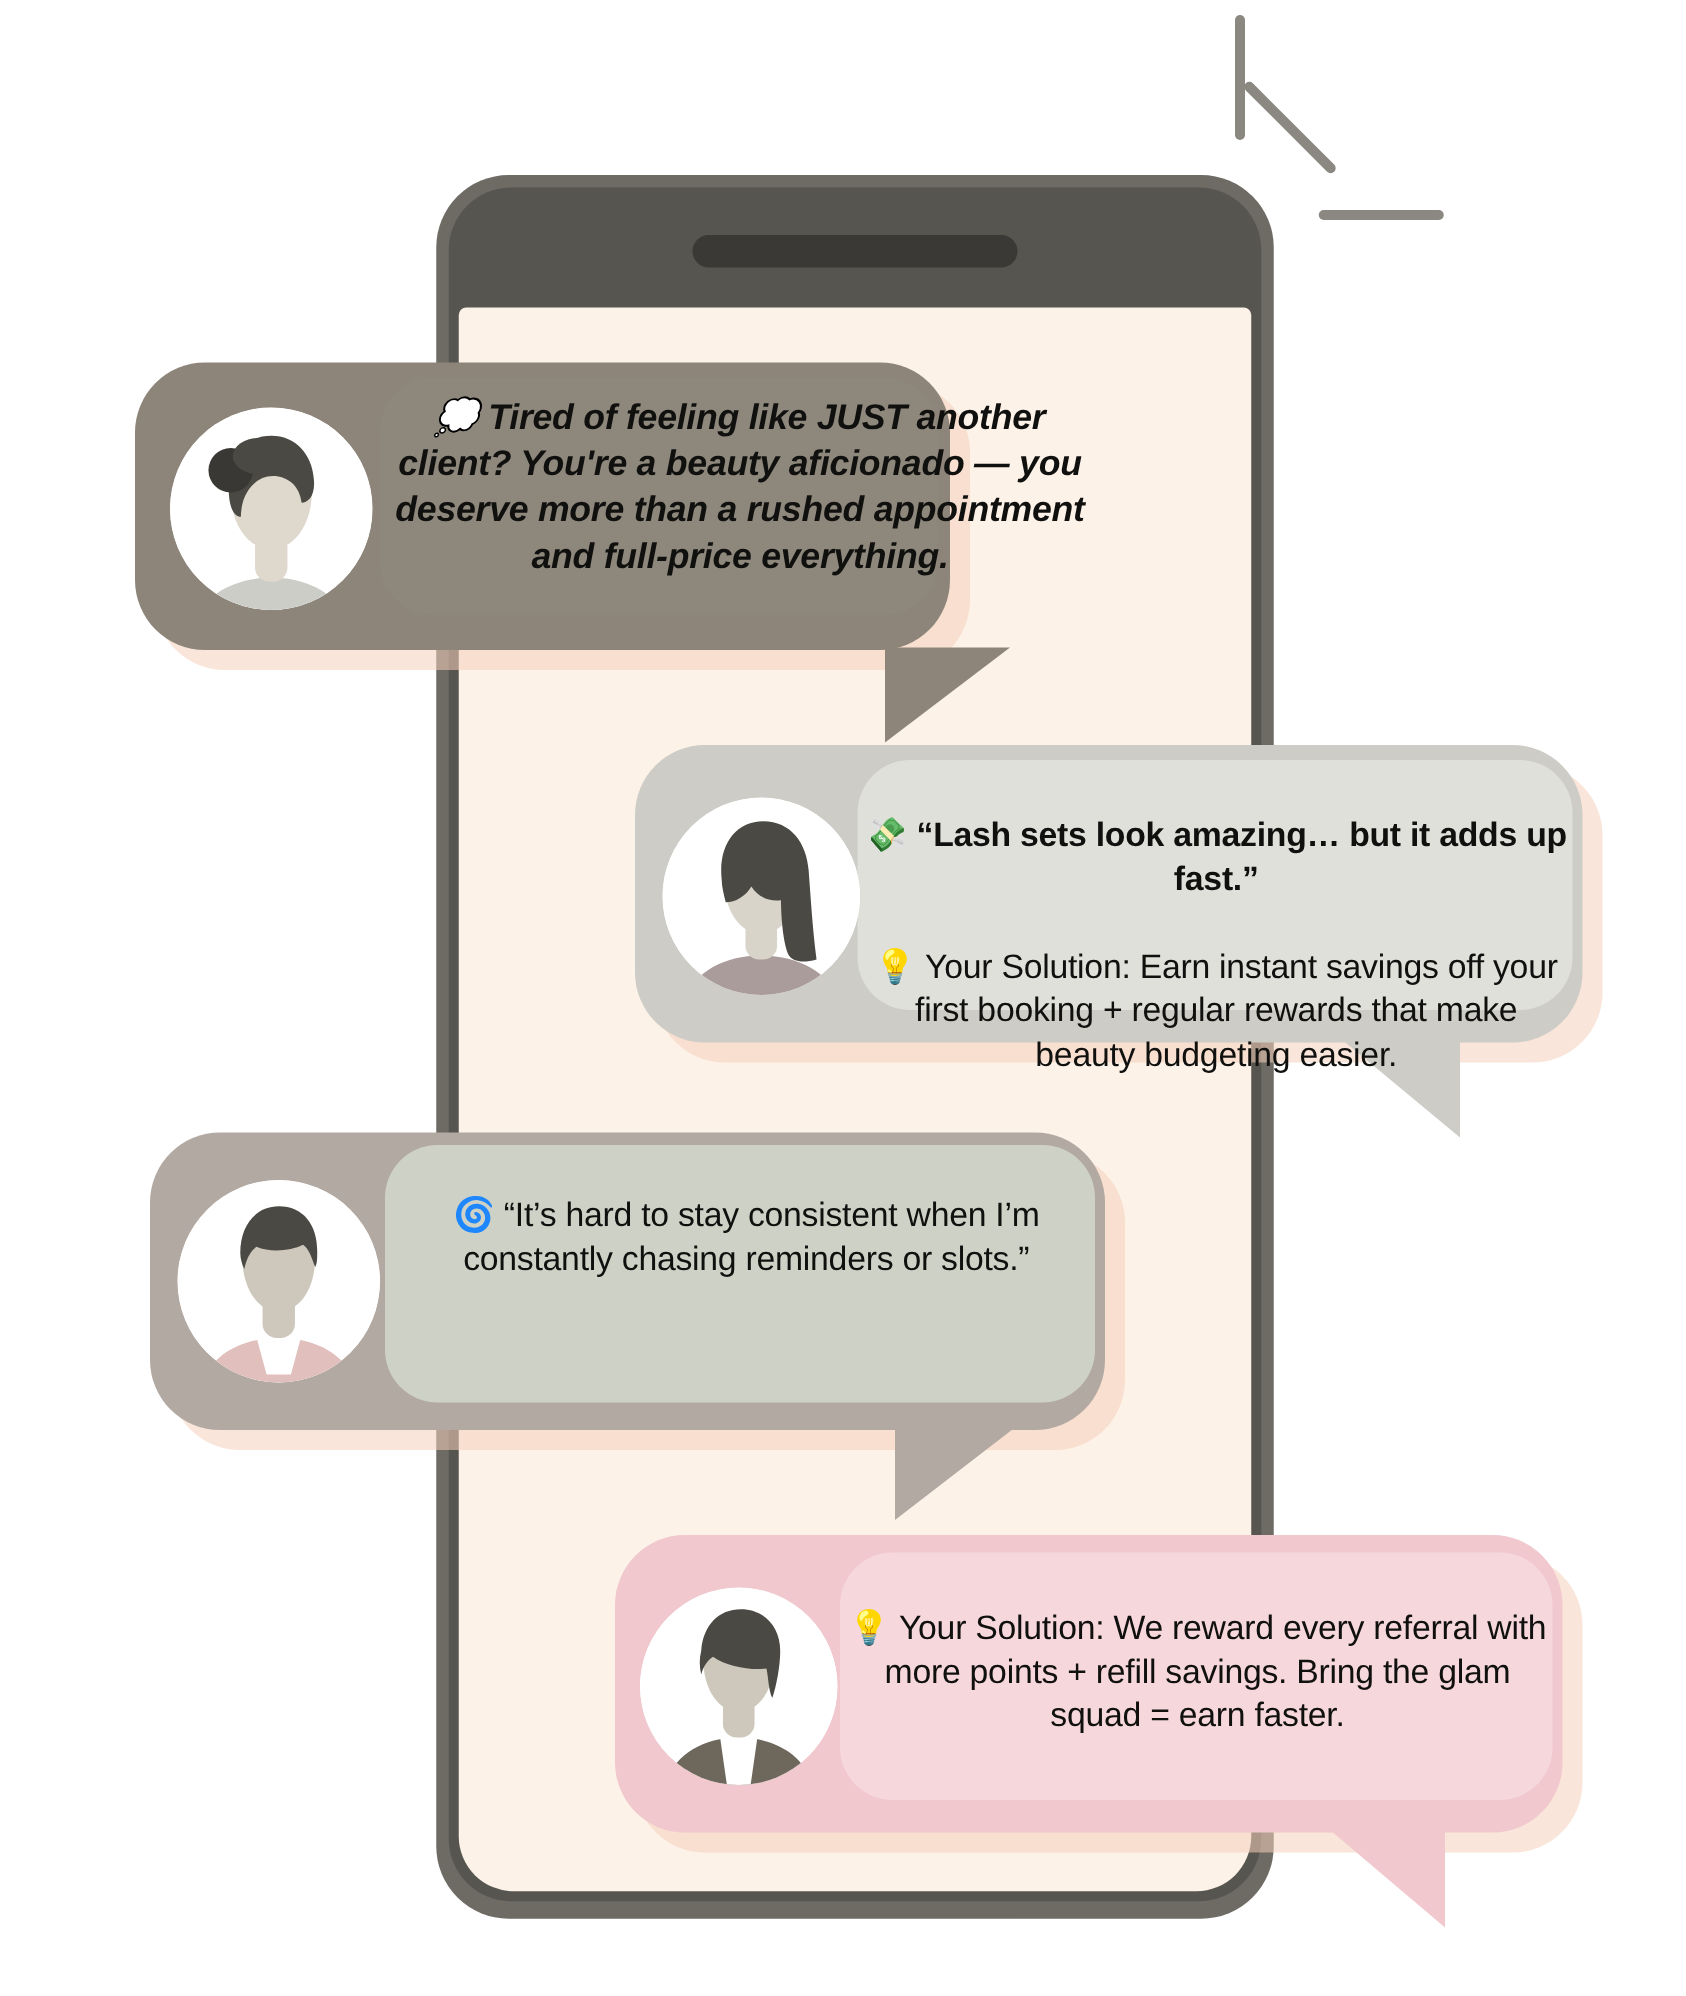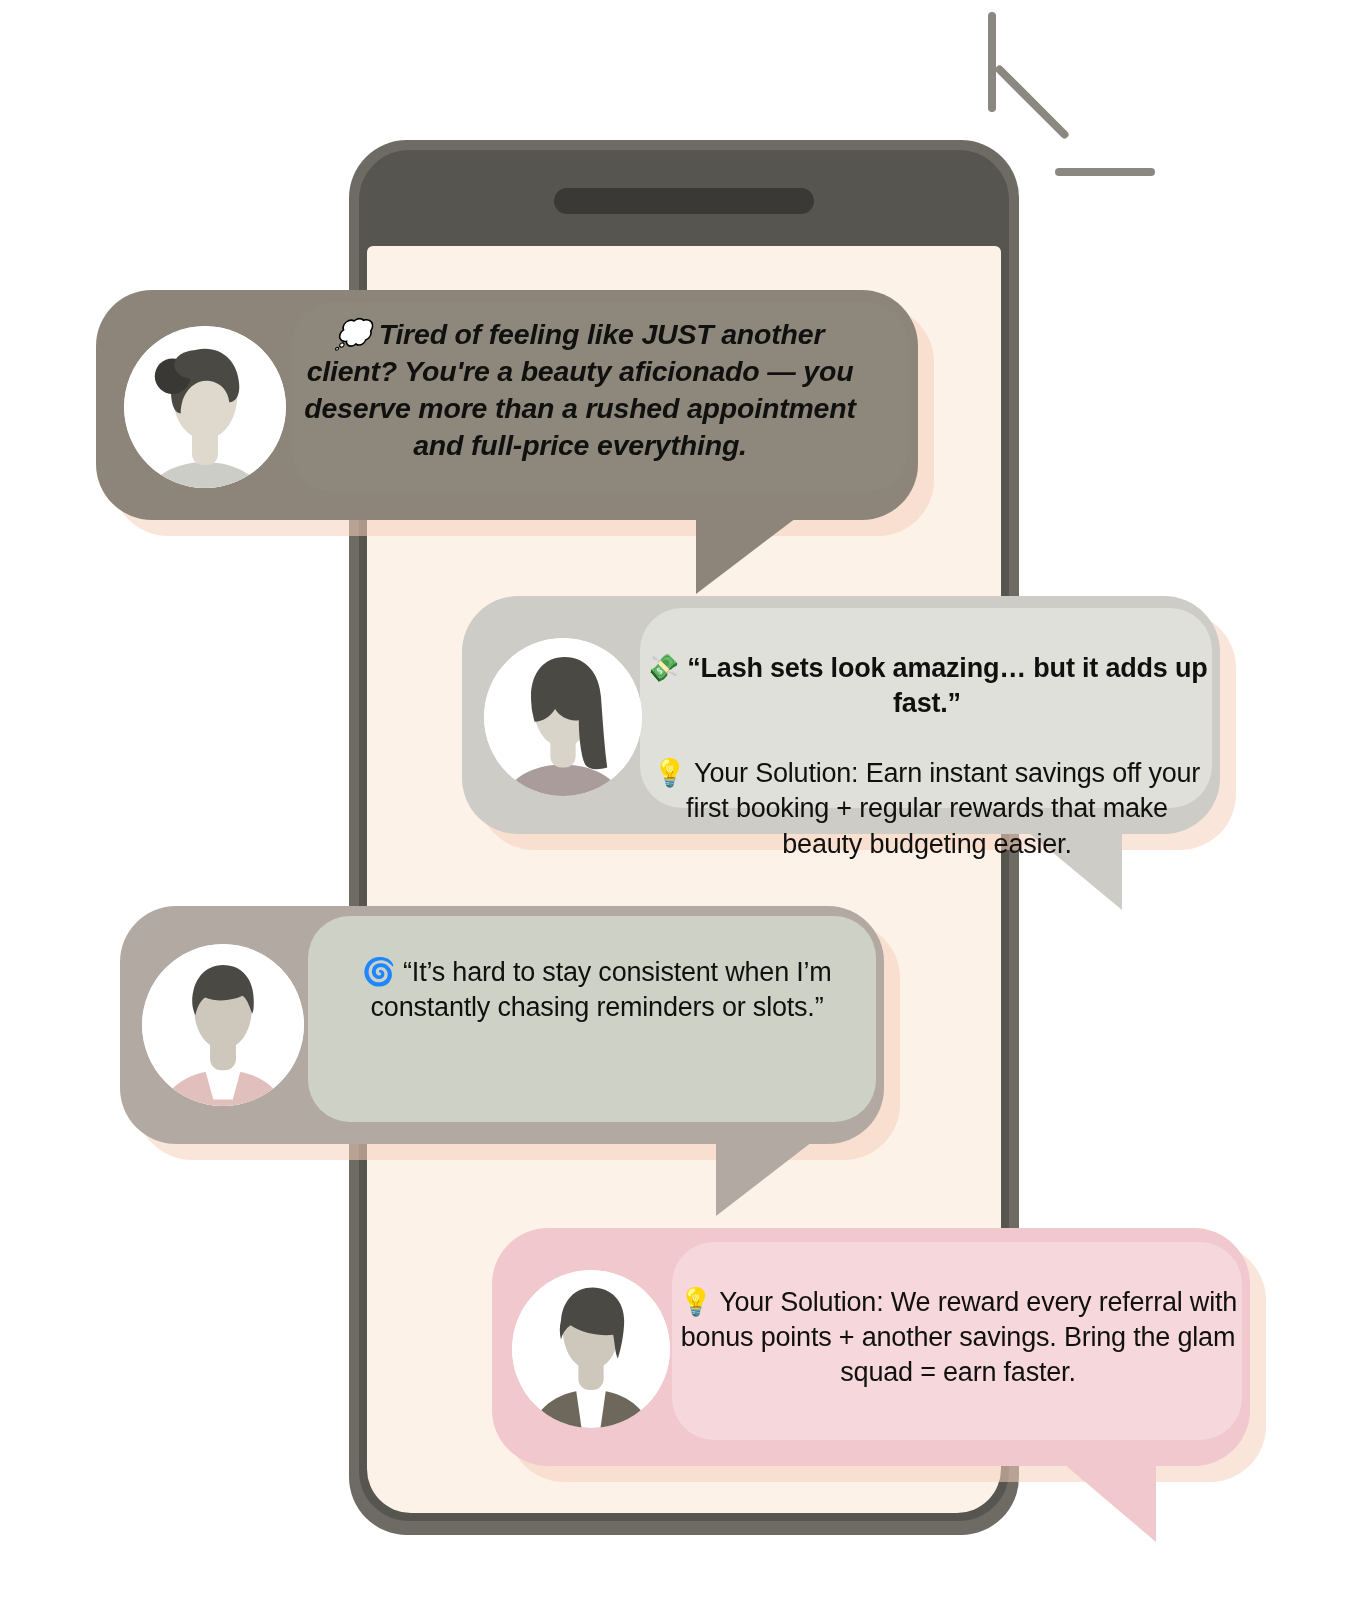--- a/index.html
+++ b/index.html
@@ -55,30 +55,30 @@
     position:absolute;
     text-align:center;
     color:#10100f;
     line-height:1.30;
     letter-spacing:-.2px;
     white-space:pre-line;
   }
   .txt.bolditalic{font-weight:bold;font-style:italic;}
 
   
-  #b1{left:96px;top:290px;width:822px;height:230px;}
+  #b1{left:108px;top:290px;width:652px;height:230px;}
   #b1 .shell{background:#8d857a;}
   #b1 .panel{left:196px;top:12px;right:10px;bottom:28px;background:#8e877c;}
   #b1 .tail{left:600px;top:228px;border-left:0 solid transparent;
             border-top:76px solid #8d857a;border-right:100px solid transparent;}
   #b1 .avatar{left:28px;top:36px;width:162px;height:162px;}
   #b1 .txt{left:204px;top:26px;width:560px;font-size:28.5px;}
 
   
-  #b2{left:462px;top:596px;width:758px;height:238px;border-radius:20px;}
+  #b2{left:508px;top:596px;width:758px;height:238px;border-radius:20px;}
   #b2 .shell{background:#cdccc6;}
   #b2 .panel{left:178px;top:12px;right:8px;bottom:26px;background:#dfe0da;}
   #b2 .tail{left:566px;top:236px;border-right:0 solid transparent;
             border-top:78px solid #cdccc6;border-left:94px solid transparent;}
   #b2 .avatar{left:22px;top:42px;width:158px;height:158px;}
   #b2 .txt{left:184px;top:20px;width:562px;font-size:27px;}
 
   
   #b3{left:120px;top:906px;width:764px;height:238px;}
   #b3 .shell{background:#b3a9a3;}
@@ -186,15 +186,15 @@
     <svg class="av-svg" viewBox="0 0 100 100">
       <circle cx="50" cy="50" r="50" fill="#ffffff"></circle>
       <path d="M50 76c-19 0-34 10-37 24h74c-3-14-18-24-37-24z" fill="#6e685c"></path>
       <path d="M40 72h20l-4 28h-12z" fill="#ffffff"></path>
       <rect x="42" y="54" width="16" height="22" rx="7" fill="#cdc8bb"></rect>
       <path d="M32 36c0-13 8-22 18-22s18 9 18 22c0 16-8 27-18 27S32 52 32 36z" fill="#cdc8bb"></path>
       <path d="M31 32c1-13 9-21 20-21 12 0 20 9 20 21 0 8-2 18-4 24-2-4-2-11-3-15-8 1-20-1-27-6-3 2-5 5-6 9-1-4-1-8 0-12z" fill="#4b4944"></path>
     </svg>
   </div>
   <div class="txt">
-    <div class="bold">💡 Your Solution: We reward every referral with bonus points + another savings. Bring the glam squad = earn faster.</div>
+    <div class="bold">💡 Your Solution: We reward every referral with more points + refill savings. Bring the glam squad = earn faster.</div>
   </div>
 </div>
 
 </body></html>

